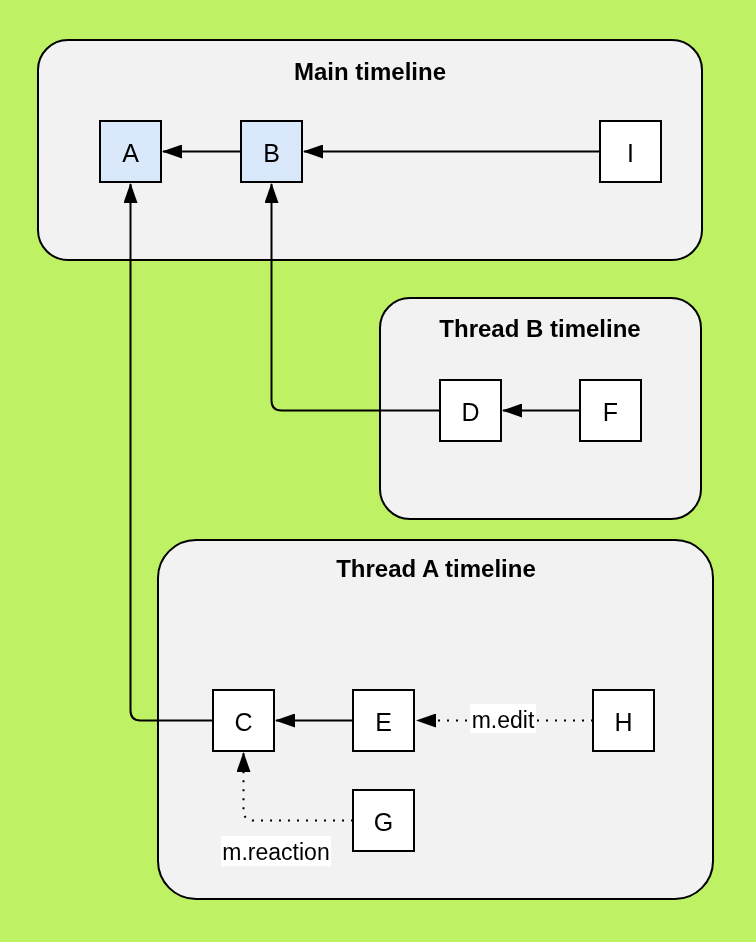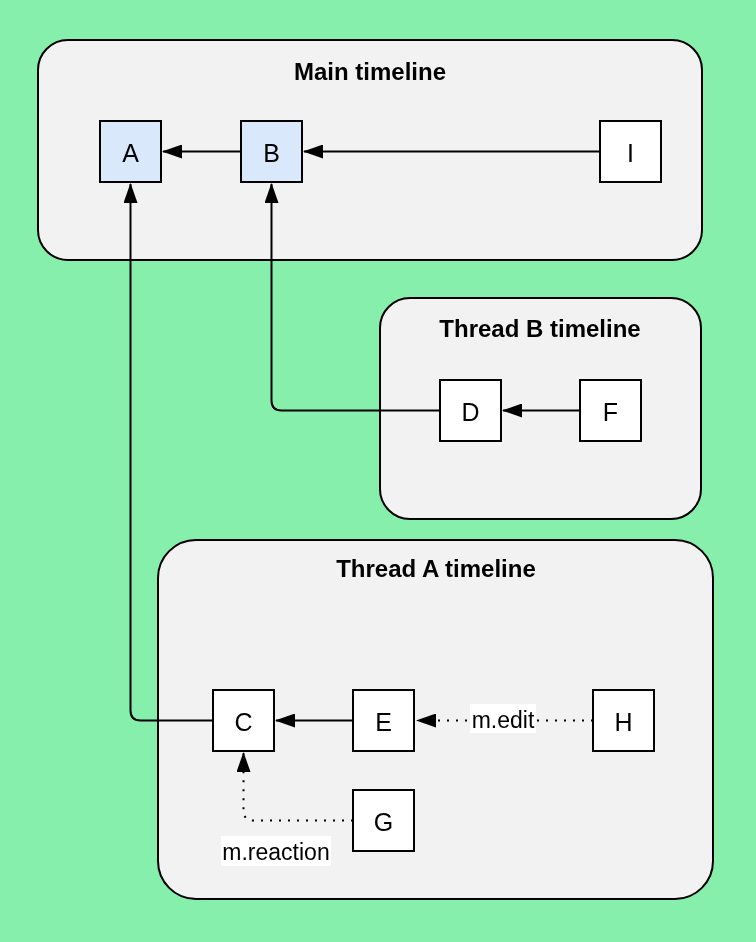--- a/index.html
+++ b/index.html
@@ -4,21 +4,21 @@
 <style>
   html, body {
     margin: 0;
     padding: 0;
     background: #ffffff;
   }
   .canvas {
     position: relative;
     width: 756px;
     height: 942px;
-    background: #86efac;
+    background: #bef264;
     font-family: "Liberation Sans", sans-serif;
   }
   svg text {
     fill: #000000;
     font-family: "Liberation Sans", sans-serif;
   }
   .group-rect {
     stroke: #000000;
     stroke-width: 2;
   }

